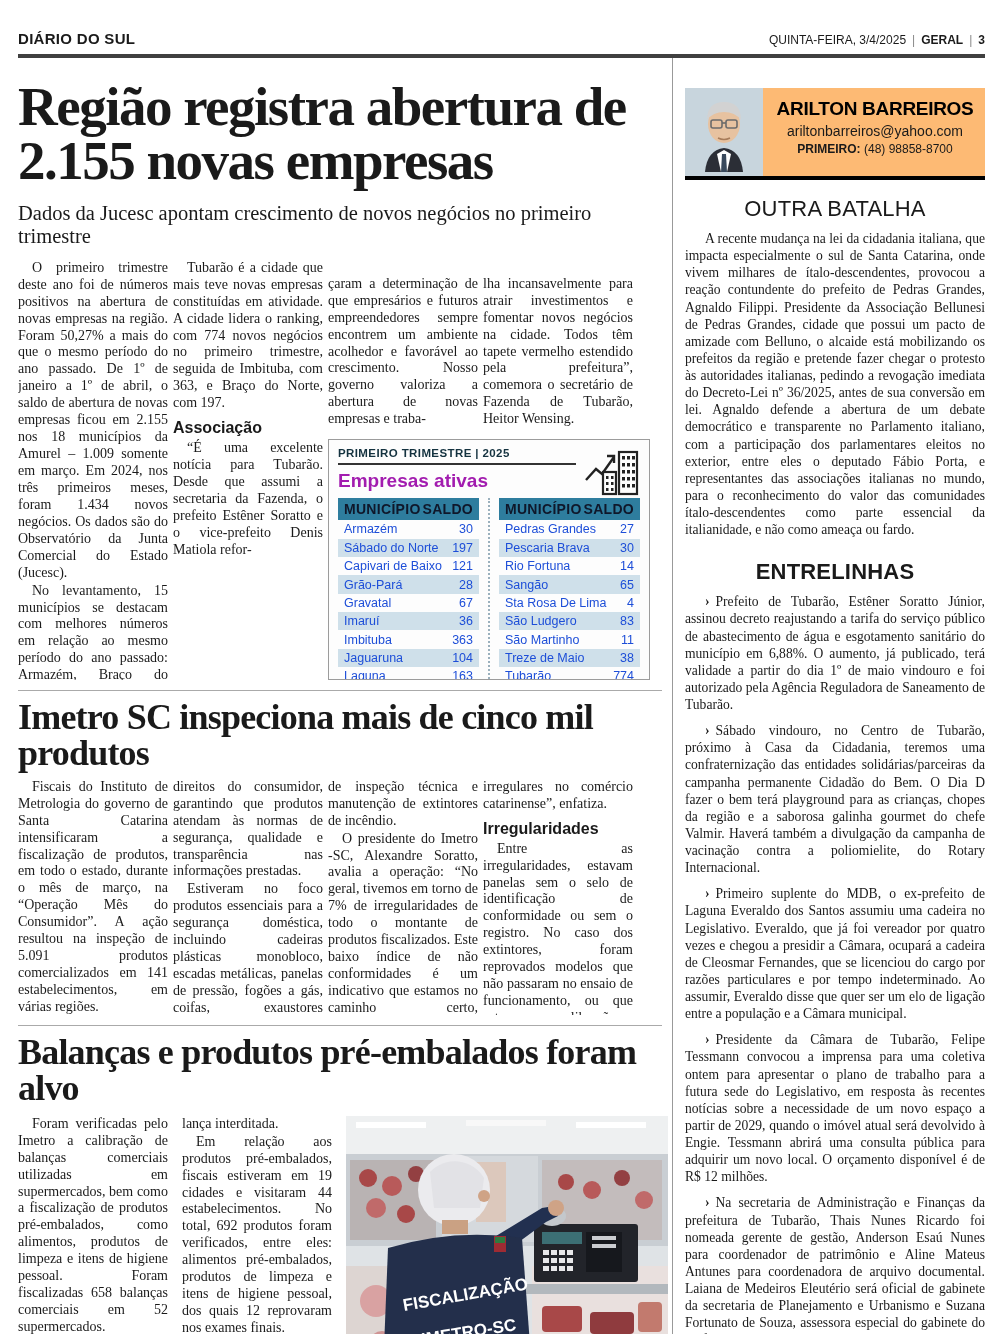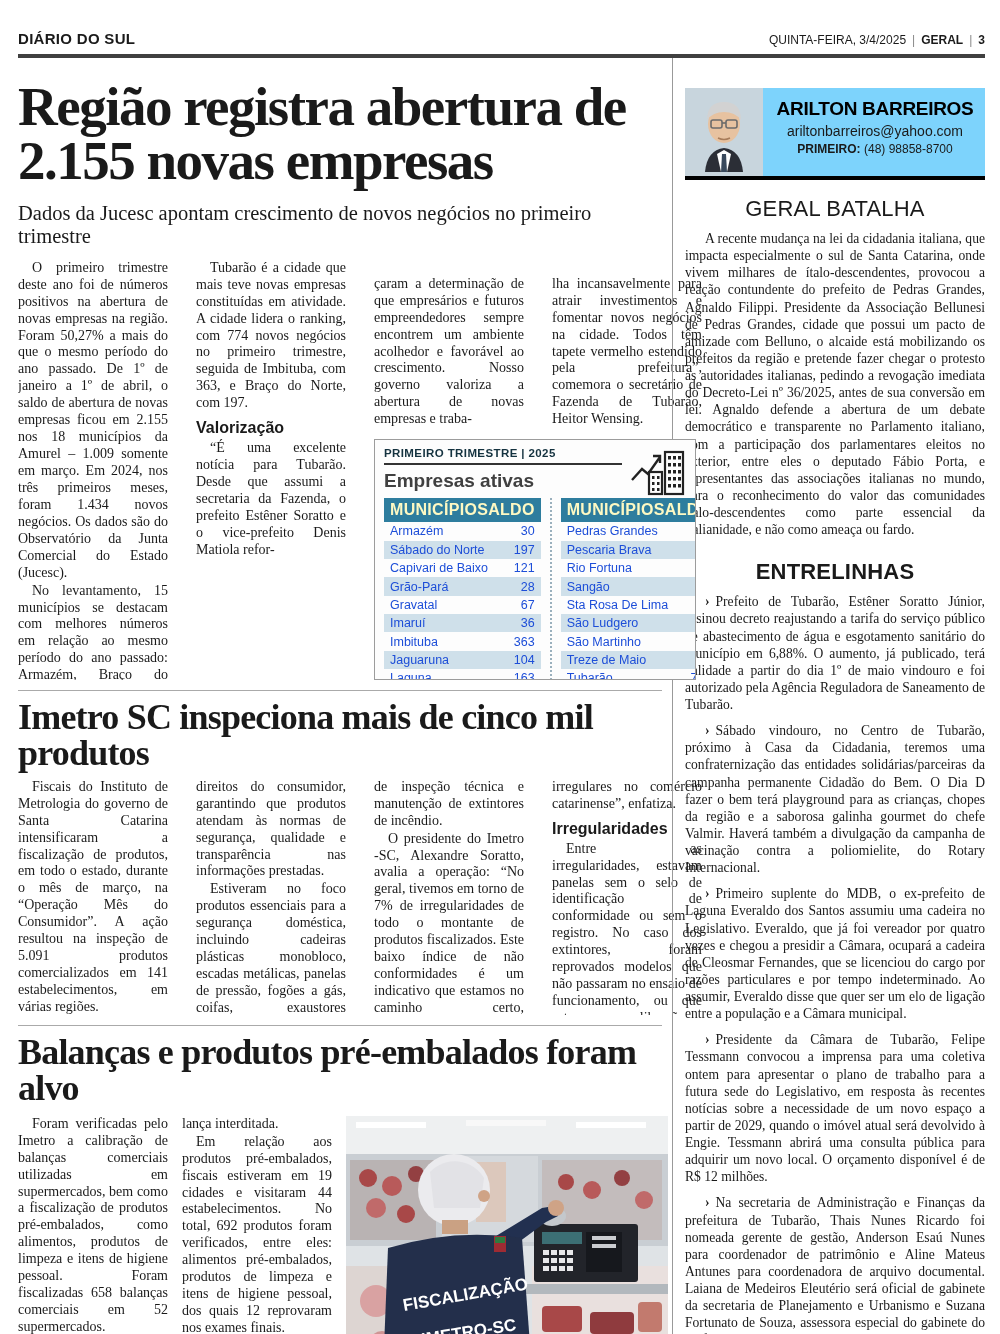--- a/index.html
+++ b/index.html
@@ -19,50 +19,50 @@
   .left-region{width:644px;flex:0 0 644px;}
   .right-col{margin-left:10px;border-left:1px solid #999;padding-left:12px;
              width:300px;flex:1;display:flex;flex-direction:column;height:1278px;overflow:hidden;}
   
   h1.headline{font-size:55px;line-height:.98;letter-spacing:-1.5px;font-weight:700;
               margin:22px 0 0 0;font-family:"Liberation Serif",serif;}
   .deck{font-size:20.5px;margin:14px 0 0 0;}
   h2.headline2{font-size:36px;line-height:1;letter-spacing:-.8px;font-weight:700;margin:6px 0 8px 0;}
   .rule{border:none;border-top:1px solid #aaa;margin:10px 0 8px 0;}
   
-  .cols{display:flex;gap:28px;margin-top:12px;}
+  .cols{display:flex;gap:5px;margin-top:12px;}
   .col{width:150px;flex:0 0 150px;overflow:hidden;}
   .main-cols{height:420px;}
   .a2-cols{height:236px;margin-top:4px;}
   .col p{font-size:14px;line-height:1.21;text-align:justify;margin:0 0 1px 0;}
   .col p.ind{text-indent:14px;}
   .col h3{font-family:"Liberation Sans",sans-serif;font-size:16px;margin:7px 0 3px 0;}
   .half{width:322px;flex:0 0 322px;display:flex;flex-direction:column;}
   .half .cols{margin-top:16px;height:172px;}
   
   .info-panel{position:relative;margin-top:10px;height:308px;border:1px solid #9c9c9c;
               background:#fdfdfd;padding:7px 9px;box-sizing:border-box;
               font-family:"Liberation Sans",sans-serif;overflow:hidden;}
   .kicker{font-size:11.5px;font-weight:bold;color:#14323f;letter-spacing:.4px;
           border-bottom:2px solid #333;padding-bottom:4px;width:238px;}
-  .info-title{font-size:19px;font-weight:bold;margin:5px 0 6px 0;color:#404040;}
+  .info-title{font-size:19px;font-weight:bold;margin:5px 0 6px 0;color:#a21caf;}
   .chart-icon{position:absolute;top:4px;right:8px;}
   .tables{display:flex;}
   .ttable{flex:1;}
   .ttable + .ttable{border-left:2px dotted #9ab0bd;padding-left:9px;margin-left:9px;}
-  .thead{display:flex;justify-content:space-between;background:#2e7d9e;color:#fef9c3;
-         font-size:16px;font-weight:bold;padding:3px 6px;letter-spacing:.3px;}
+  .thead{display:flex;justify-content:space-between;background:#2e7d9e;color:#0f172a;
+         font-size:14px;font-weight:bold;padding:3px 6px;letter-spacing:.3px;}
   .t-row{display:flex;justify-content:space-between;font-size:12.5px;color:#1d4ed8;
          padding:2.2px 6px;}
   .t-body .t-row:nth-child(even){background:#cfe0ea;}
   
   .a3-row{display:flex;gap:14px;margin-top:10px;height:318px;}
   figure.photo{margin:0;width:322px;flex:0 0 322px;}
   
-  .columnist-card{margin-top:30px;background:#7dd3fc;display:flex;align-items:stretch;
+  .columnist-card{margin-top:30px;background:#fdba74;display:flex;align-items:stretch;
                   border-bottom:4px solid #000;}
   .c-info{padding:10px 8px 6px 10px;font-family:"Liberation Sans",sans-serif;flex:1;text-align:center;}
   .c-name{font-size:19px;font-weight:800;letter-spacing:-.3px;color:#000;}
   .c-email{font-size:14px;margin-top:3px;}
   .c-phone{font-size:12px;margin-top:3px;}
   .c-phone b{font-weight:bold;}
   .rc-head{font-family:"Liberation Sans",sans-serif;text-align:center;font-size:22px;
            font-weight:400;margin:16px 0 8px 0;letter-spacing:.2px;}
   .rc-head.bold{font-weight:800;margin-top:12px;}
   .rc-body,.rc-item{font-size:13.6px;line-height:1.26;text-align:justify;margin:0 0 9px 0;}
@@ -92,21 +92,21 @@
     <h1 class="headline">Região registra abertura de 2.155 novas empresas</h1>
     <p class="deck">Dados da Jucesc apontam crescimento de novos negócios no primeiro trimestre</p>
 
     <div class="cols main-cols">
       <div class="col">
         <p class="ind">O primeiro trimestre deste ano foi de números positivos na abertura de novas empresas na região. Foram 50,27% a mais do que o mesmo período do ano passado. De 1º de janeiro a 1º de abril, o saldo de abertura de novas empresas ficou em 2.155 nos 18 municípios da Amurel – 1.009 somente em março. Em 2024, nos três primeiros meses, foram 1.434 novos negócios. Os dados são do Observatório da Junta Comercial do Estado (Jucesc).</p>
         <p class="ind">No levantamento, 15 municípios se destacam com melhores números em relação ao mesmo período do ano passado: Armazém, Braço do Norte, Capivari de Baixo, Grão-Pará,</p>
       </div>
       <div class="col">
         <p class="ind">Tubarão é a cidade que mais teve novas empresas constituídas em atividade. A cidade lidera o ranking, com 774 novos negócios no primeiro trimestre, seguida de Imbituba, com 363, e Braço do Norte, com 197.</p>
-        <h3>Valorização</h3>
+        <h3>Associação</h3>
         <p class="ind">“É uma excelente notícia para Tubarão. Desde que assumi a secretaria da Fazenda, o prefeito Estêner Soratto e o vice-prefeito Denis Matiola refor-</p>
       </div>
       <div class="half">
         <div class="cols">
           <div class="col">
             <p>çaram a determinação de que empresários e futuros empreendedores sempre encontrem um ambiente acolhedor e favorável ao crescimento. Nosso governo valoriza a abertura de novas empresas e traba-</p>
           </div>
           <div class="col">
             <p>lha incansavelmente para atrair investimentos e fomentar novos negócios na cidade. Todos têm tapete vermelho estendido pela prefeitura”, comemora o secretário de Fazenda de Tubarão, Heitor Wensing.</p>
           </div>
@@ -362,21 +362,21 @@
       <div class="c-info">
         <div class="c-name">ARILTON BARREIROS</div>
         <div class="c-email">ariltonbarreiros@yahoo.com</div>
         <div class="c-phone">
           <b>PRIMEIRO:</b>
           <span>(48) 98858-8700</span>
         </div>
       </div>
     </div>
 
-    <h2 class="rc-head">GERAL BATALHA</h2>
+    <h2 class="rc-head">OUTRA BATALHA</h2>
     <p class="rc-body">A recente mudança na lei da cidadania italiana, que impacta especialmente o sul de Santa Catarina, onde vivem milhares de ítalo-descendentes, provocou a reação contundente do prefeito de Pedras Grandes, Agnaldo Filippi. Presidente da Associação Bellunesi de Pedras Grandes, cidade que possui um pacto de amizade com Belluno, o alcaide está mobilizando os prefeitos da região e pretende fazer chegar o protesto às autoridades italianas, pedindo a revogação imediata do Decreto-Lei nº 36/2025, antes de sua conversão em lei. Agnaldo defende a abertura de um debate democrático e transparente no Parlamento italiano, com a participação dos parlamentares eleitos no exterior, entre eles o deputado Fábio Porta, e representantes das associações italianas no mundo, para o reconhecimento do valor das comunidades ítalo-descendentes como parte essencial da italianidade, e não como ameaça ou fardo.</p>
 
     <h2 class="rc-head bold">ENTRELINHAS</h2>
     <div>
       <p class="rc-item"><span class="lead"></span><span class="chev">›</span><span>Prefeito de Tubarão, Estêner Soratto Júnior, assinou decreto reajustando a tarifa do serviço público de abastecimento de água e esgotamento sanitário do município em 6,88%. O aumento, já publicado, terá validade a partir do dia 1º de maio vindouro e foi autorizado pela Agência Reguladora de Saneamento de Tubarão.</span></p>
       <p class="rc-item"><span class="lead"></span><span class="chev">›</span><span>Sábado vindouro, no Centro de Tubarão, próximo à Casa da Cidadania, teremos uma confraternização das entidades solidárias/parceiras da campanha permanente Cidadão do Bem. O Dia D fazer o bem terá playground para as crianças, chopes da região e a saborosa galinha gourmet do chefe Valmir. Haverá também a divulgação da campanha de vacinação contra a poliomielite, do Rotary Internacional.</span></p>
       <p class="rc-item"><span class="lead"></span><span class="chev">›</span><span>Primeiro suplente do MDB, o ex-prefeito de Laguna Everaldo dos Santos assumiu uma cadeira no Legislativo. Everaldo, que já foi vereador por quatro vezes e chegou a presidir a Câmara, ocupará a cadeira de Cleosmar Fernandes, que se licenciou do cargo por razões particulares e por tempo indeterminado. Ao assumir, Everaldo disse que quer ser um elo de ligação entre a população e a Câmara municipal.</span></p>
       <p class="rc-item"><span class="lead"></span><span class="chev">›</span><span>Presidente da Câmara de Tubarão, Felipe Tessmann convocou a imprensa para uma coletiva ontem para apresentar o plano de trabalho para a futura sede do Legislativo, em resposta às recentes notícias sobre a necessidade de um novo espaço a partir de 2029, quando o imóvel atual será devolvido à Engie. Tessmann abrirá uma consulta pública para adquirir um novo local. O orçamento disponível é de R$ 12 milhões.</span></p>
       <p class="rc-item"><span class="lead"></span><span class="chev">›</span><span>Na secretaria de Administração e Finanças da prefeitura de Tubarão, Thais Nunes Ricardo foi nomeada gerente de gestão, Anderson Esaú Nunes para coordenador de patrimônio e Aline Mateus Antunes para coordenadora de arquivo documental. Laiana de Medeiros Eleutério será oficial de gabinete da secretaria de Planejamento e Urbanismo e Suzana Fortunato de Souza, assessora especial do gabinete do prefeito.</span></p>
     </div>

